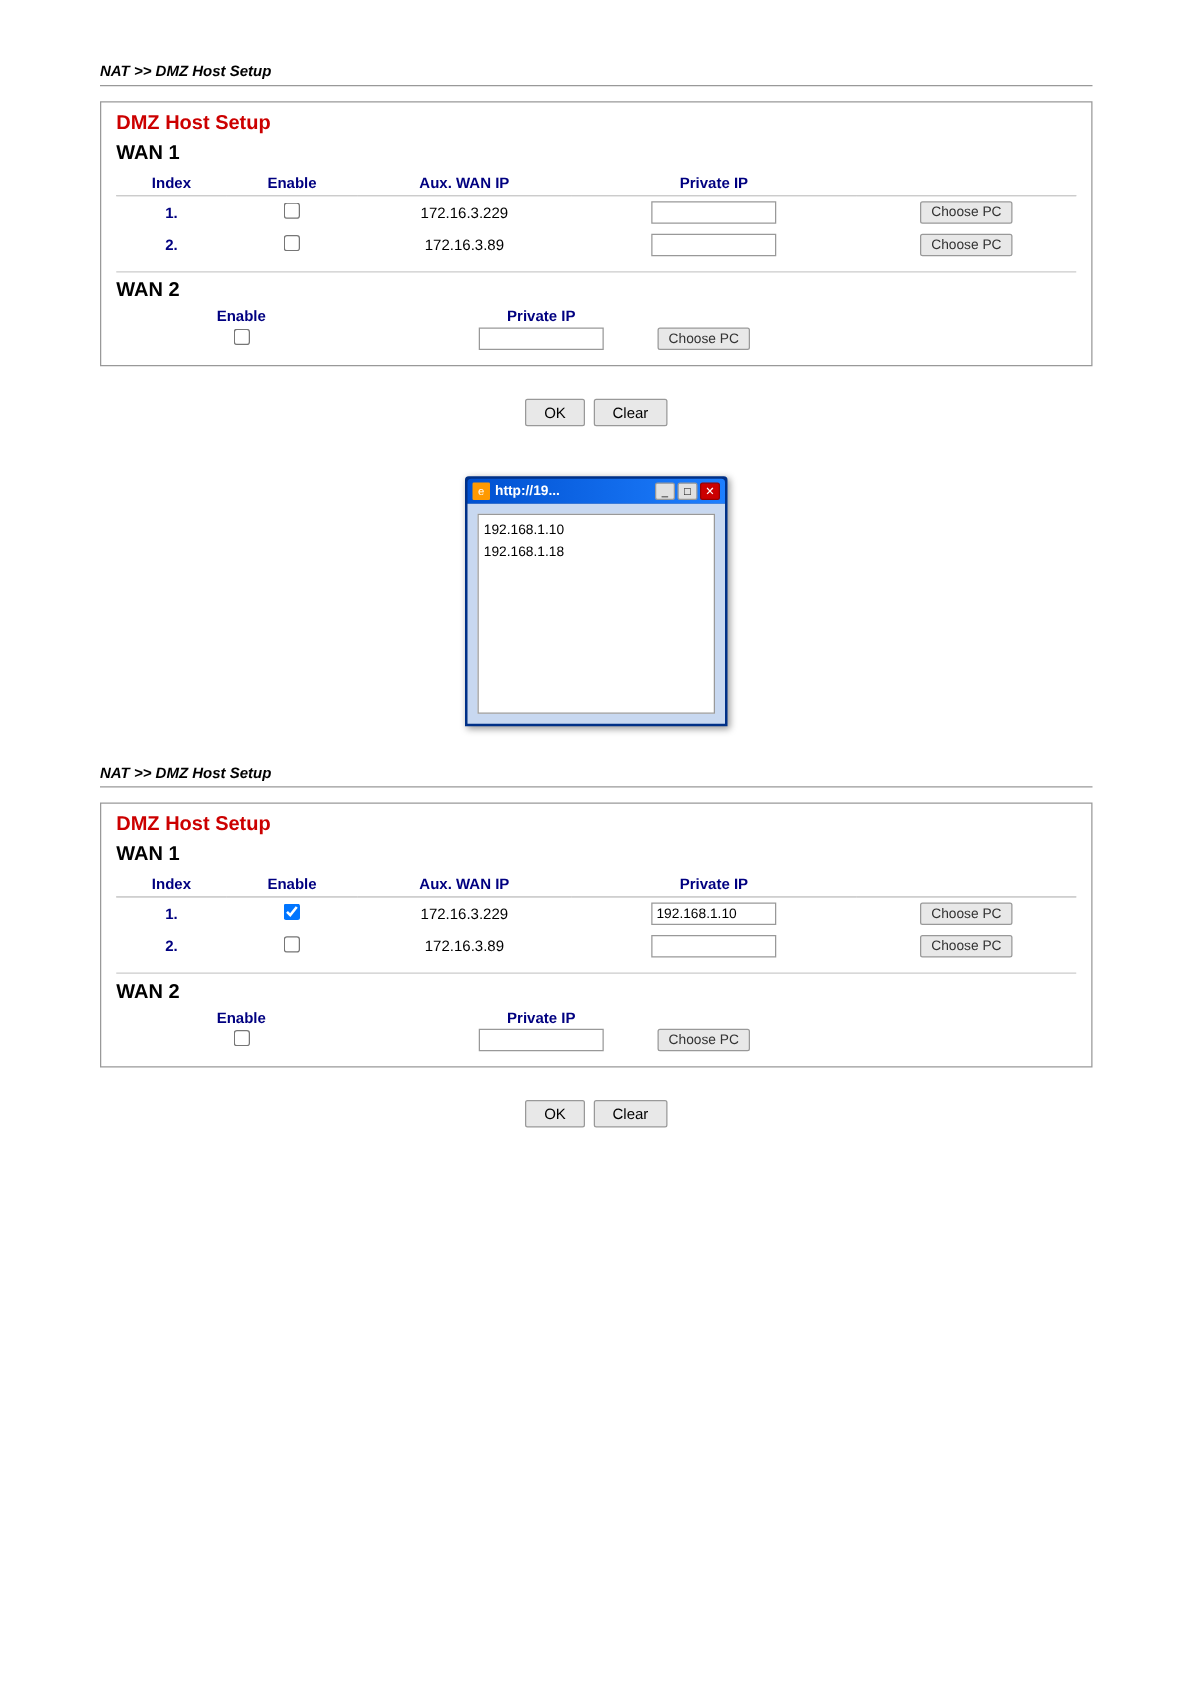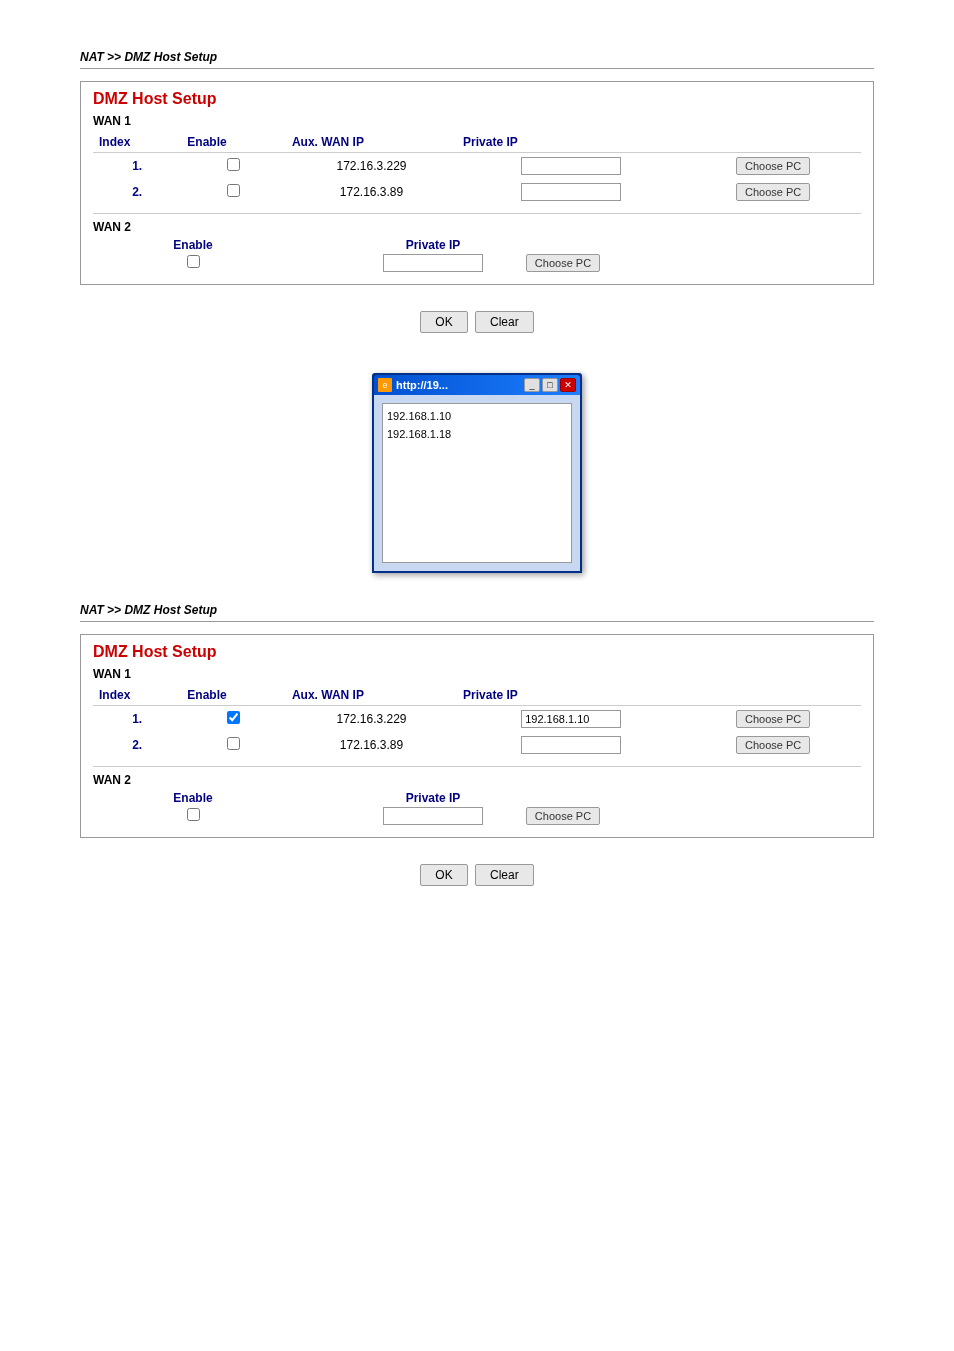--- a/index.html
+++ b/index.html
@@ -38,38 +38,38 @@
     }
 
     .dmz-box-title {
       font-size: 16px;
       font-weight: bold;
       color: #c00;
       margin-bottom: 6px;
     }
 
     .wan-section-title {
-      font-size: 12px;
+      font-size: 16px;
       font-weight: bold;
       color: #000;
       margin-bottom: 4px;
       margin-top: 4px;
     }
 
     table.dmz-table {
       width: 100%;
       border-collapse: collapse;
       margin-bottom: 8px;
     }
 
     table.dmz-table th {
       font-size: 12px;
       font-weight: bold;
       color: #000080;
-      text-align: left;
+      text-align: center;
       padding: 3px 6px;
       border-bottom: 1px solid #ccc;
     }
 
     table.dmz-table td {
       text-align: center;
       padding: 4px 6px;
       font-size: 12px;
     }
 

